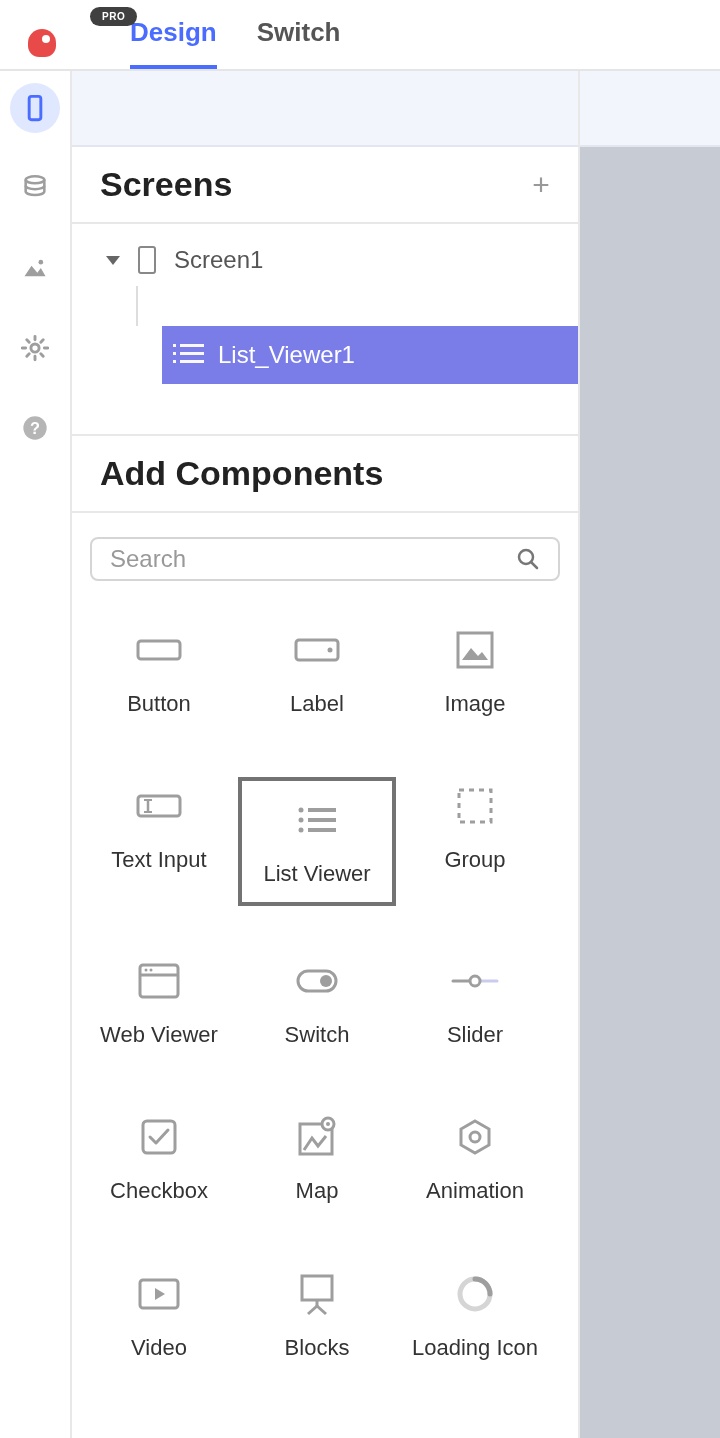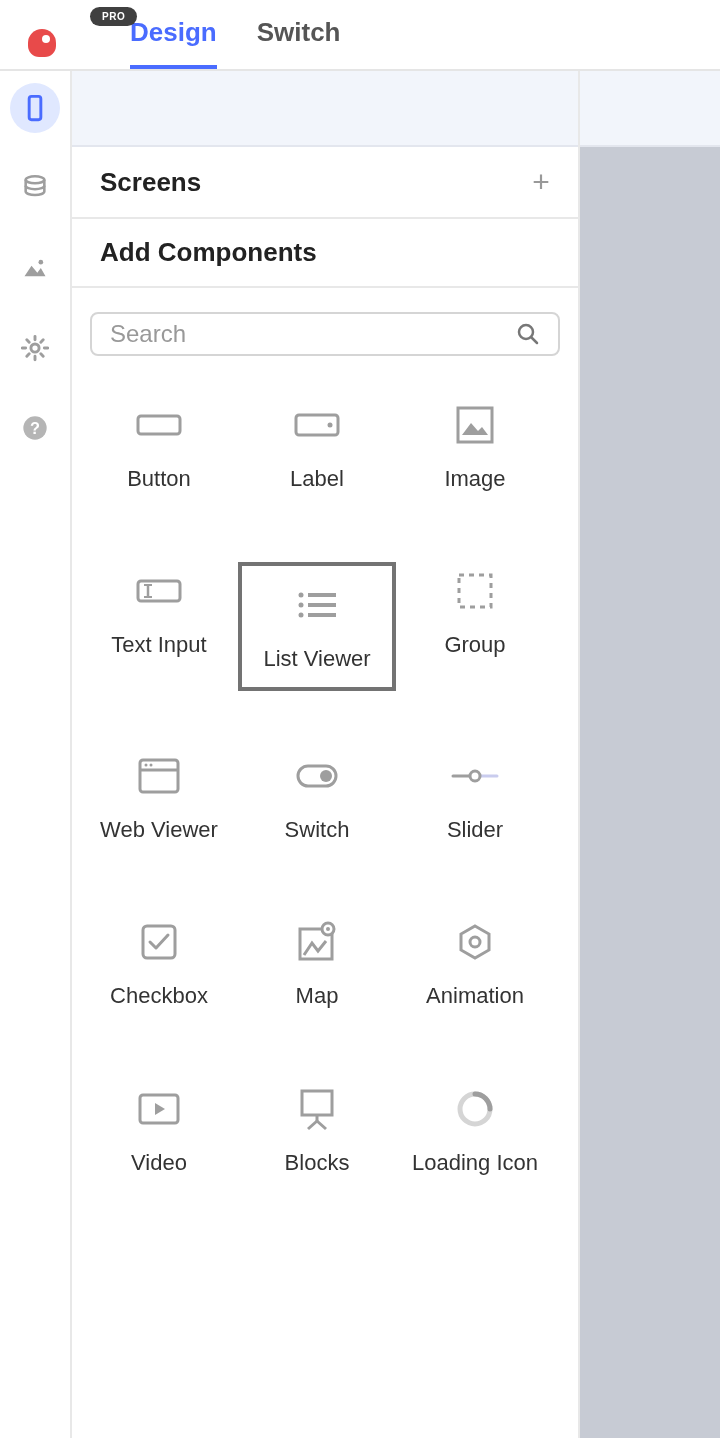--- a/index.html
+++ b/index.html
@@ -124,21 +124,21 @@
 
   
   .section-header {
     display: flex;
     align-items: center;
     justify-content: space-between;
     padding: 18px 22px 18px 28px;
     border-bottom: 2px solid #e8e8e8;
   }
   .section-header h2 {
-    font-size: 26px;
+    font-size: 34px;
     font-weight: 700;
     color: #222;
   }
   .plus-btn {
     font-size: 30px;
     color: #999;
     cursor: pointer;
     font-weight: 300;
     width: 30px;
     text-align: center;
@@ -199,21 +199,21 @@
     font-size: 24px;
     color: #333;
     background: transparent;
   }
   .search-box input::placeholder { color: #999; }
 
   .grid {
     display: grid;
     grid-template-columns: repeat(3, 1fr);
     padding: 20px 24px 0 8px;
-    row-gap: 46px;
+    row-gap: 36px;
   }
   .comp {
     display: flex;
     flex-direction: column;
     align-items: center;
     justify-content: flex-start;
     gap: 20px;
     padding: 18px 4px 14px 4px;
     cursor: grab;
   }
@@ -289,20 +289,36 @@
 
   <div class="panel">
 
     <div class="preview-topstrip"></div>
 
     <div class="section-header">
       <h2>Screens</h2>
       <div class="plus-btn">+</div>
     </div>
 
+    <div class="tree">
+      <div class="tree-row root">
+        <div class="caret"></div>
+        <div class="screen-ico"></div>
+        <span>Screen1</span>
+      </div>
+      <div class="vline"></div>
+      <div class="tree-row child">
+        <div class="list-ico">
+          <div class="line"></div>
+            <div class="line"></div>
+            <div class="line"></div>
+        </div>
+        <span>List_Viewer1</span>
+      </div>
+    </div>
 
     <div class="section-header" style="border-bottom:2px solid #e8e8e8;">
       <h2>Add Components</h2>
     </div>
 
     <div class="search-wrap">
       <div class="search-box">
         <input type="text" placeholder="Search" style="">
         <svg width="24" height="24" viewBox="0 0 24 24">
           <circle cx="10" cy="10" r="7" fill="none" stroke="#777" stroke-width="2.5"></circle>

